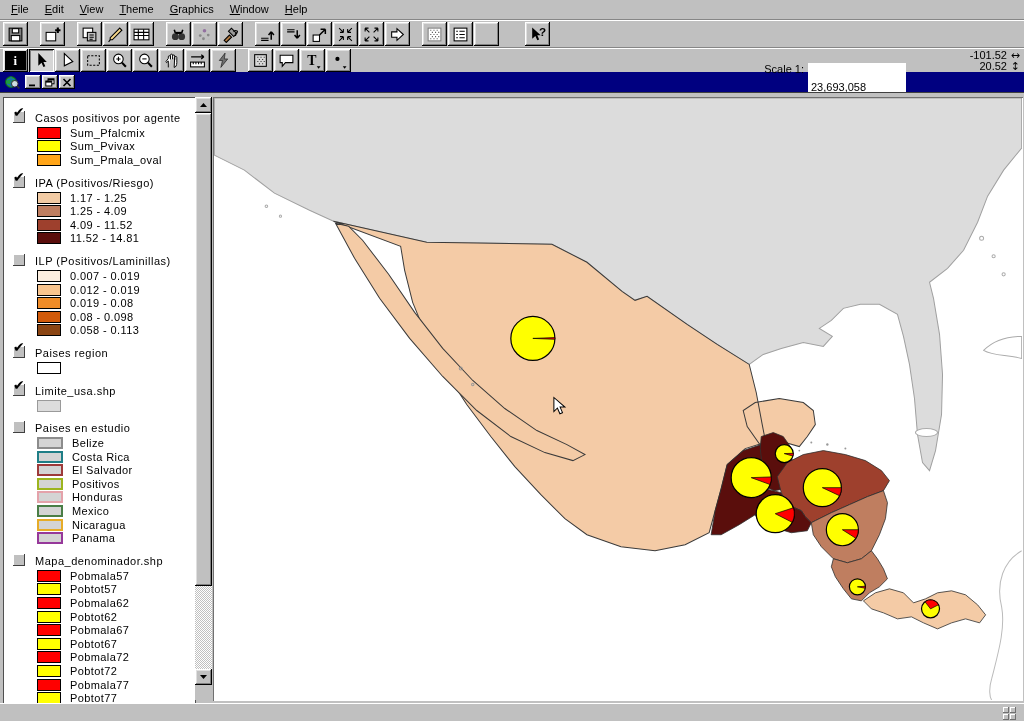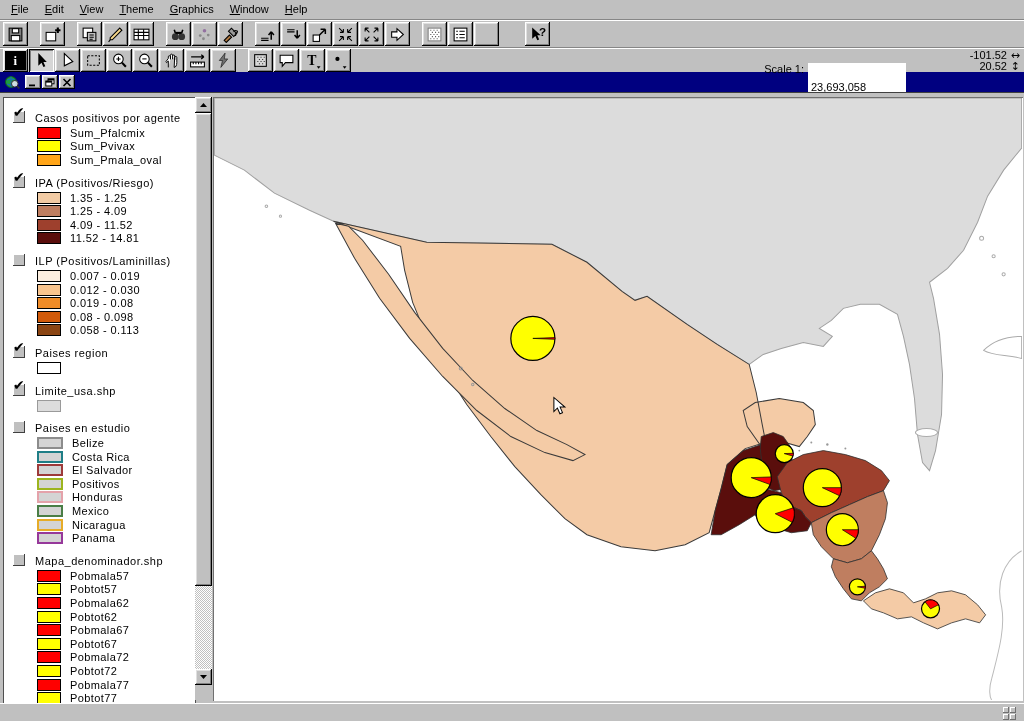--- a/index.html
+++ b/index.html
@@ -335,21 +335,21 @@
           </div>
           <div class="theme">
             <div class="thead">
               <span class="cb">
                 <span class="mark">✔</span>
               </span>
               <span class="tlabel">IPA (Positivos/Riesgo)</span>
             </div>
             <div class="lrow">
               <span class="sw" style="background: rgb(242, 203, 164);"></span>
-              <span class="clabel">1.35 - 1.25</span>
+              <span class="clabel">1.17 - 1.25</span>
             </div>
             <div class="lrow">
               <span class="sw" style="background: rgb(191, 126, 96);"></span>
               <span class="clabel">1.25 - 4.09</span>
             </div>
             <div class="lrow">
               <span class="sw" style="background: rgb(158, 64, 45);"></span>
               <span class="clabel">4.09 - 11.52</span>
             </div>
             <div class="lrow">
@@ -361,21 +361,21 @@
             <div class="thead">
               <span class="cb"></span>
               <span class="tlabel">ILP (Positivos/Laminillas)</span>
             </div>
             <div class="lrow">
               <span class="sw" style="background: rgb(252, 238, 223);"></span>
               <span class="clabel">0.007 - 0.019</span>
             </div>
             <div class="lrow">
               <span class="sw" style="background: rgb(248, 196, 142);"></span>
-              <span class="clabel">0.012 - 0.030</span>
+              <span class="clabel">0.012 - 0.019</span>
             </div>
             <div class="lrow">
               <span class="sw" style="background: rgb(240, 140, 40);"></span>
               <span class="clabel">0.019 - 0.08</span>
             </div>
             <div class="lrow">
               <span class="sw" style="background: rgb(210, 90, 10);"></span>
               <span class="clabel">0.08 - 0.098</span>
             </div>
             <div class="lrow">

